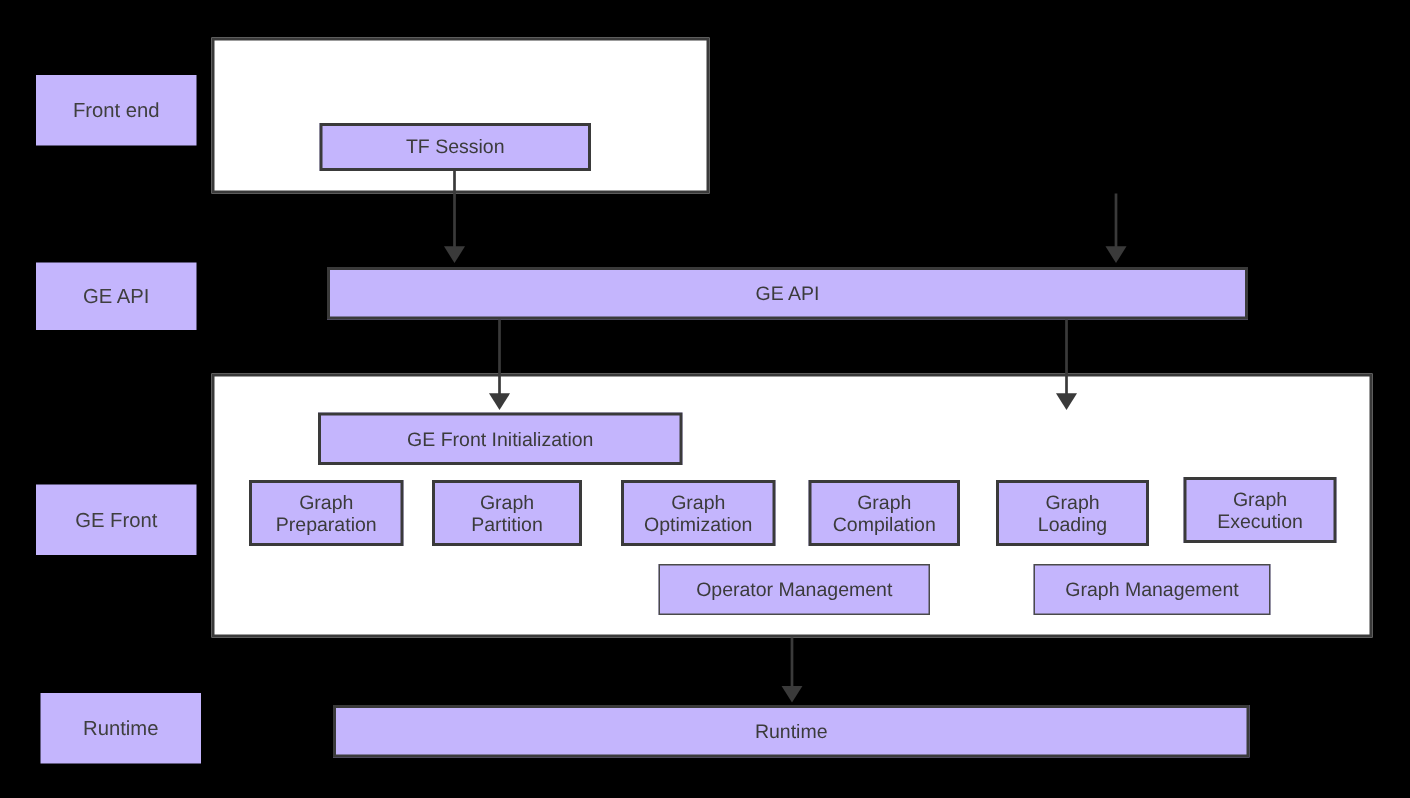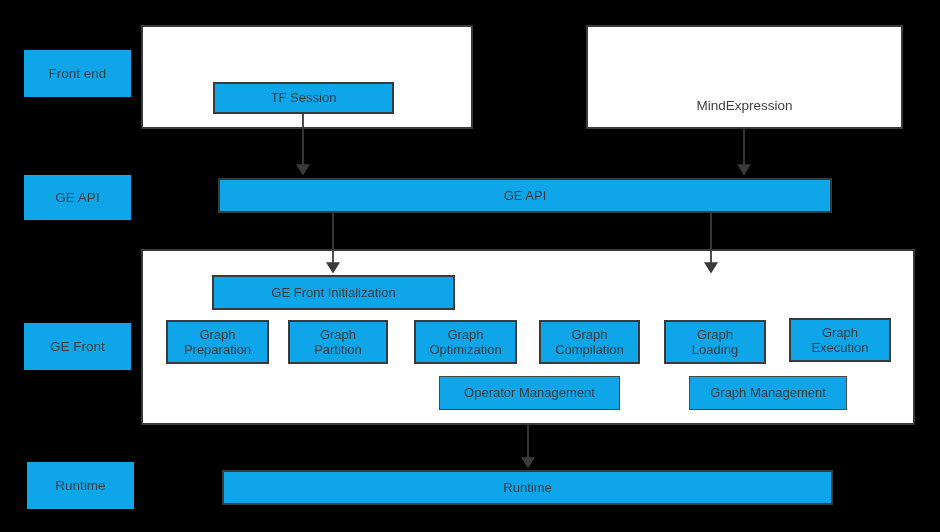--- a/index.html
+++ b/index.html
@@ -13,21 +13,21 @@
   }
   #canvas {
     position: relative;
     width: 940px;
     height: 532px;
     background: #000000;
     overflow: hidden;
   }
   .box {
     position: absolute;
-    background: #0ea5e9;
+    background: #c4b5fd;
     box-sizing: border-box;
     display: flex;
     align-items: center;
     justify-content: center;
     text-align: center;
     color: #3b3b3b;
     line-height: 1.18;
     white-space: pre-line;
   }
   
@@ -81,23 +81,20 @@
 
   <div class="box stage-label" style="left:24px; top:323px; width:107px; height:47px;">GE Front</div>
 
   <div class="box stage-label" style="left:27px; top:462px; width:107px; height:47px;">Runtime</div>
 
   <div class="box panel" style="left:141px; top:25px; width:332px; height:104px; display:block;">
     <div class="panel-title" style="top:54px; left:0;">Tensorflow</div>
   </div>
   <div class="box node" style="left:213px; top:82px; width:181px; height:32px;">TF Session</div>
 
-  <div class="box panel" style="left:586px; top:25px; width:317px; height:104px; display:block;">
-    <div class="panel-title" style="top:71px; left:0;">MindExpression</div>
-  </div>
 
   <div class="box bar" style="left:218px; top:178px; width:614px; height:35px;">GE API</div>
 
   <div class="box panel" style="left:141px; top:249px; width:774px; height:176px; display:block;"></div>
 
   <div class="box node" style="left:212px; top:275px; width:243px; height:35px;">GE Front Initialization</div>
 
   <div class="box node" style="left:166px; top:320px; width:103px; height:44px;">Graph
 Preparation</div>
   <div class="box node" style="left:288px; top:320px; width:100px; height:44px;">Graph

